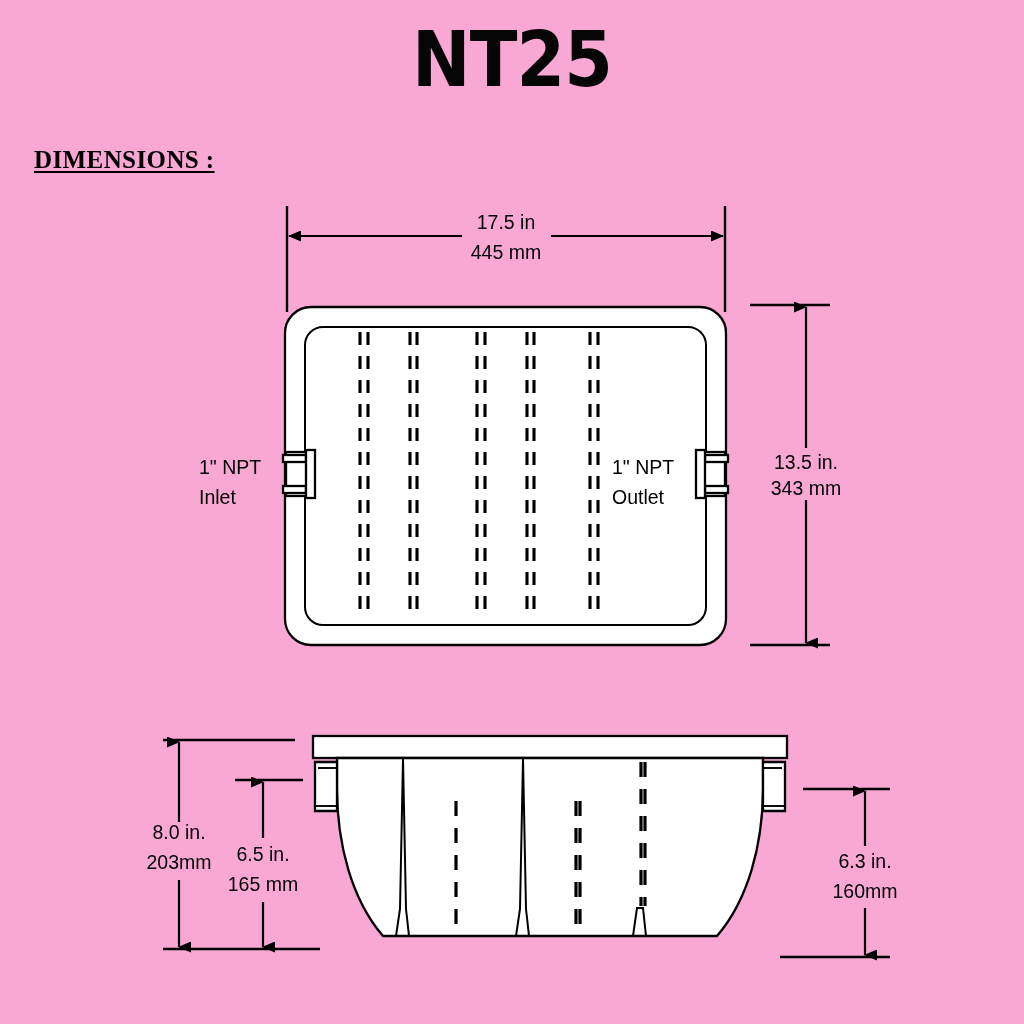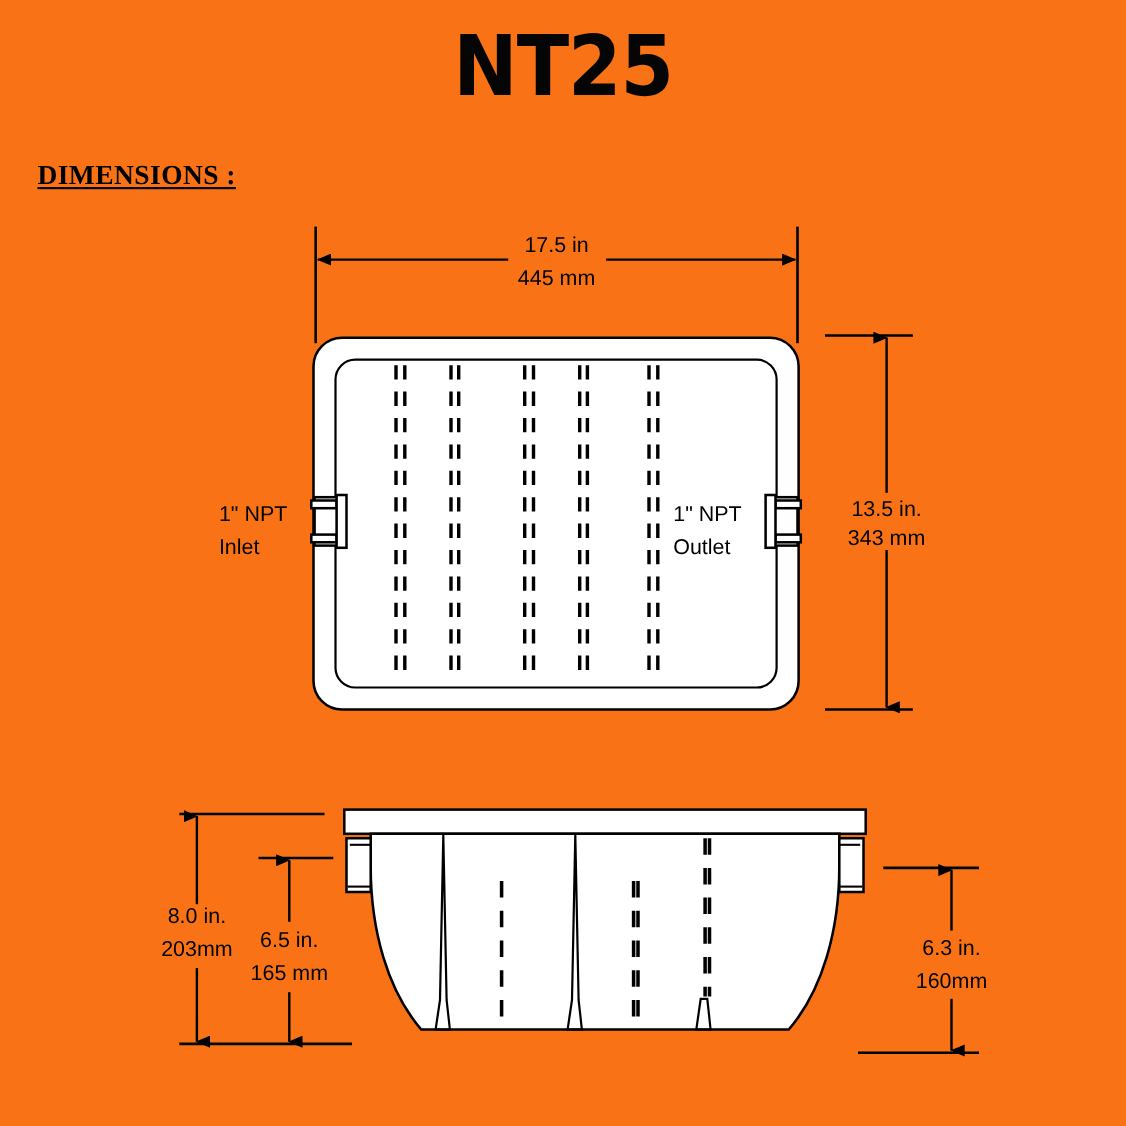--- a/index.html
+++ b/index.html
@@ -14,21 +14,21 @@
     overflow: hidden;
     font-family: "Liberation Sans", sans-serif;
     color: #000000;
     position: relative;
   }
   #sheet {
     position: absolute;
     top: 0; left: 0;
     width: 1024px;
     height: 1024px;
-    background: #f97316;
+    background: #f9a8d4;
   }
   
   .title {
     position: absolute;
     top: 22px;
     left: 0;
     width: 1024px;
     text-align: center;
     font-family: "DejaVu Sans", sans-serif;
     font-weight: 700;

